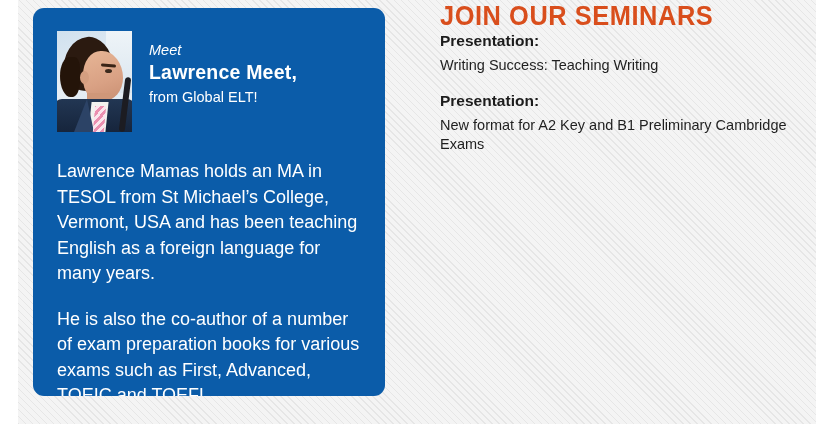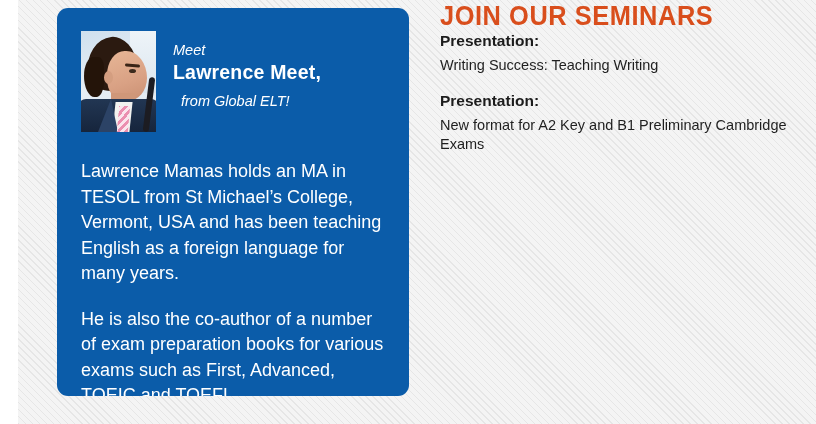--- a/index.html
+++ b/index.html
@@ -47,21 +47,21 @@
     left: 0;
     top: 0;
     width: 18px;
     height: 100%;
     background: #ffffff;
   }
 
   
   .speaker-card {
     position: absolute;
-    left: 57px;
+    left: 33px;
     top: 8px;
     width: 352px;
     height: 388px;
     background: #0b5ca9;
     border-radius: 11px;
     box-sizing: border-box;
     padding: 23px 23px 20px 24px;
     color: #ffffff;
     overflow: hidden;
   }
@@ -193,23 +193,22 @@
   .speaker-name {
     font-size: 19.5px;
     font-weight: bold;
     letter-spacing: 0.2px;
     line-height: 1.2;
     margin: 0 0 4px 0;
     color: #ffffff;
   }
   .speaker-org {
     font-size: 14.5px;
-    font-style: italic;
     line-height: 1.2;
-    margin: 8px;
+    margin: 0;
     color: #ffffff;
   }
 
   .speaker-body {
     margin-top: 27px;
   }
   .speaker-body p {
     margin: 0 0 20px 0;
     font-size: 18px;
     line-height: 1.42;

